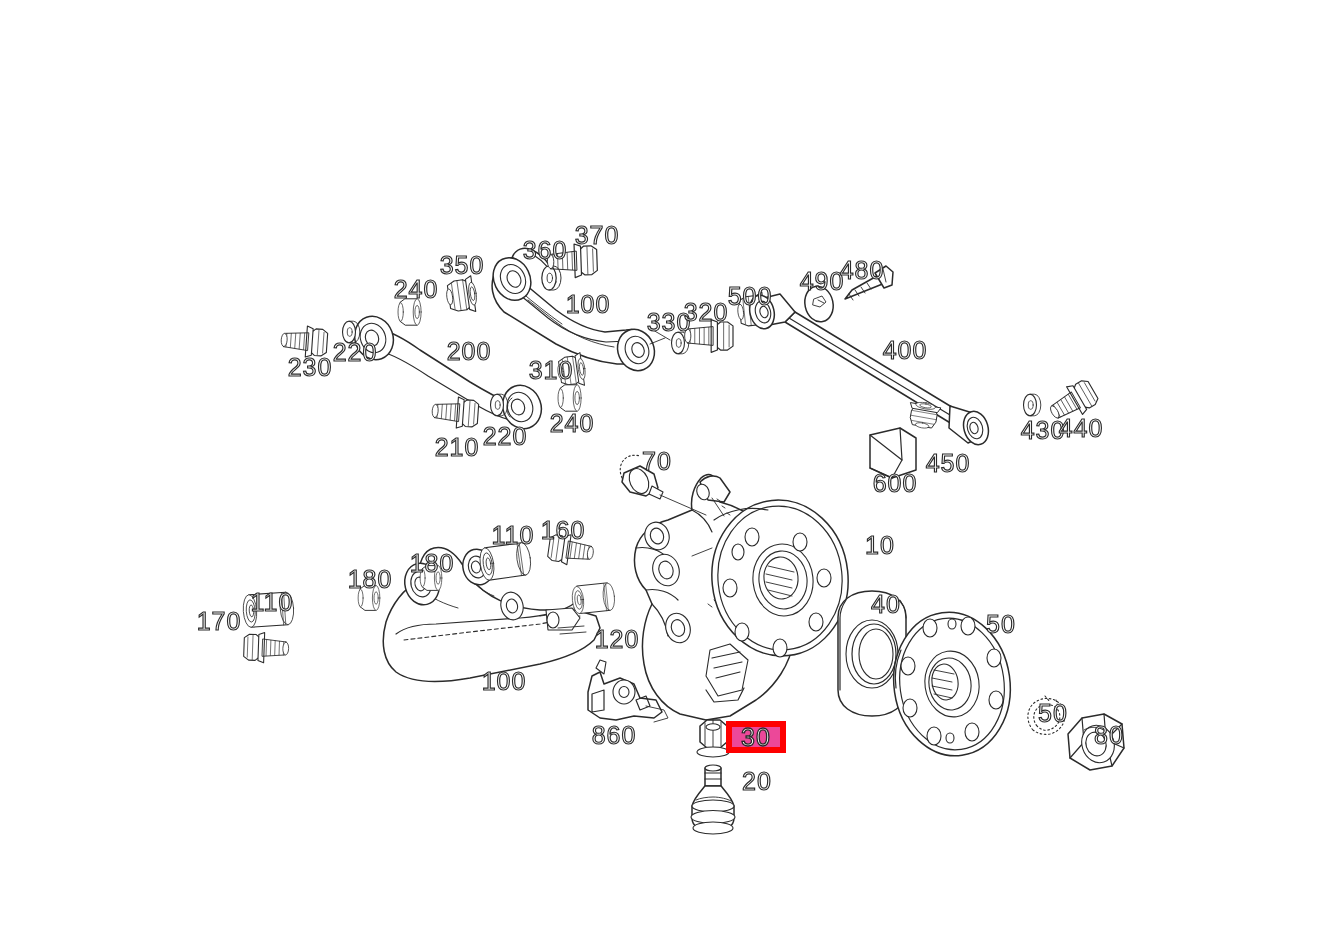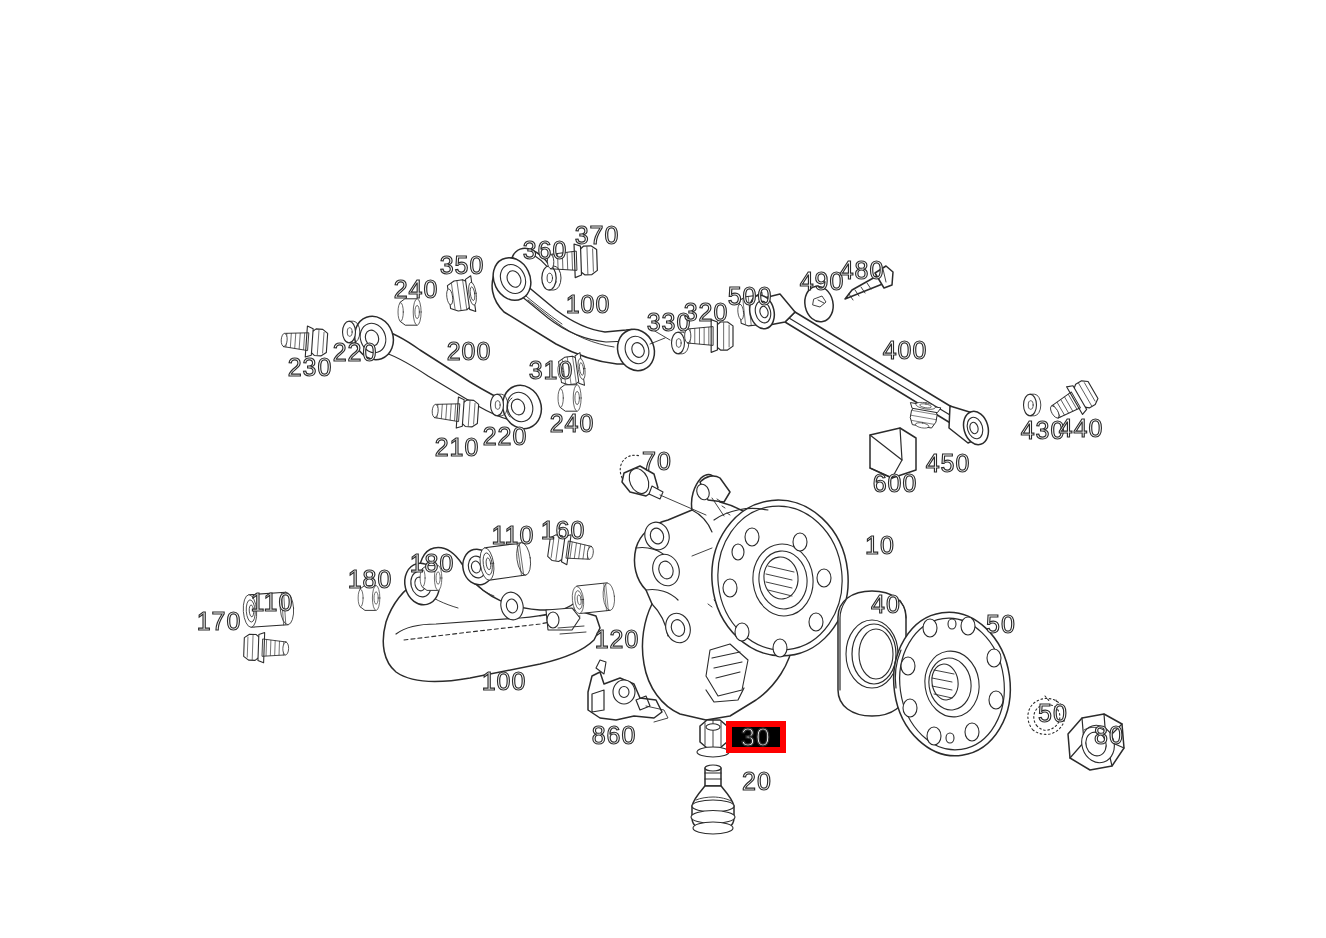--- a/index.html
+++ b/index.html
@@ -23,21 +23,21 @@
     text-shadow:none;
     white-space:nowrap;
     user-select:none;
     transform:translate(-50%,-50%);
   }
 
   
   .hl-box{
     position:absolute;
     box-sizing:border-box;
-    background:#000000;
+    background:#ec4899;
     border:6px solid #fe0000;
     z-index:5;
   }
   .hl-box .lbl{
     left:50%;top:50%;
     color:#ffffff;
     -webkit-text-stroke:1.3px #2b2b2b;
   }
 </style>
 </head>

